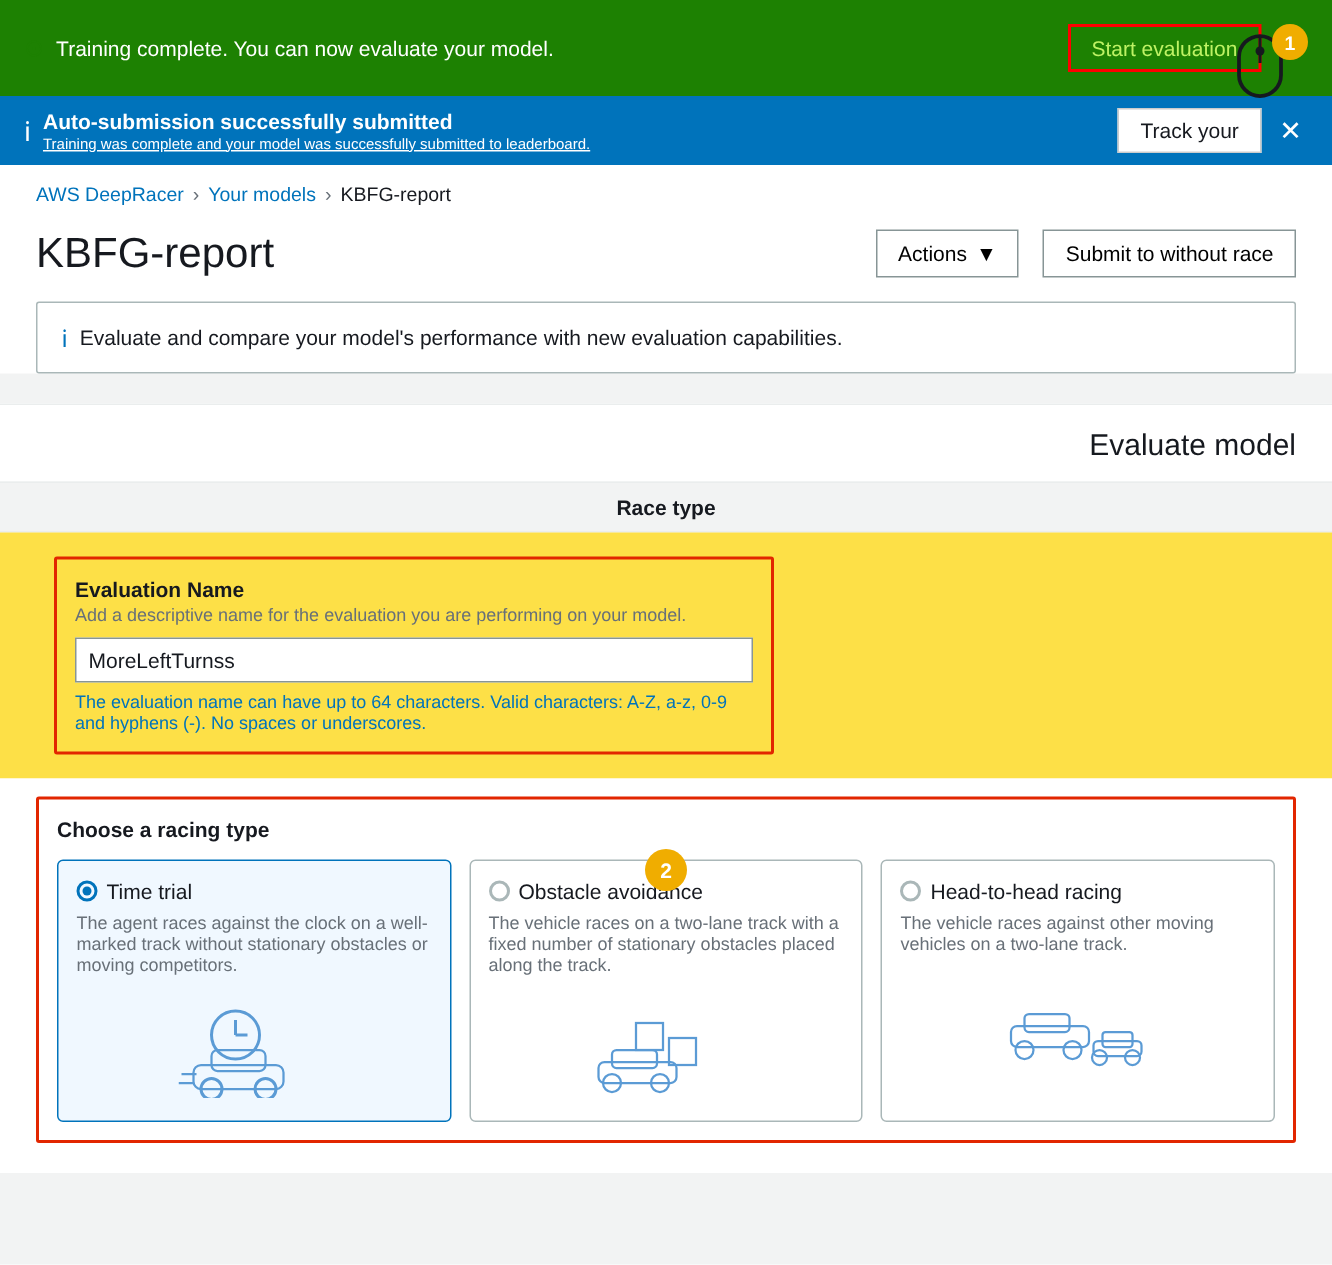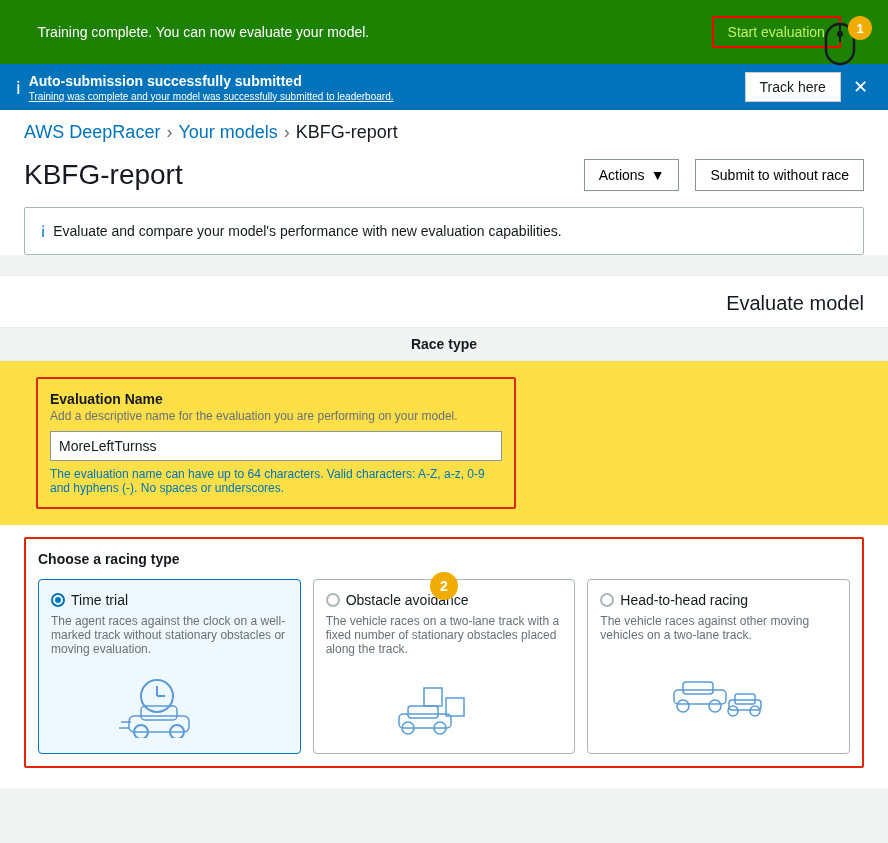--- a/index.html
+++ b/index.html
@@ -55,21 +55,21 @@
       background: white;
       padding: 0;
     }
 
     
     .breadcrumb {
       padding: 12px 24px 4px;
       display: flex;
       align-items: flex-start;
       gap: 6px;
-      font-size: 18px;
+      font-size: 13px;
       color: #0073bb;
     }
     .breadcrumb a { color: #0073bb; text-decoration: none; }
     .breadcrumb .separator { color: #687078; }
     .breadcrumb .current { color: #16191f; }
 
     
     .page-header {
       display: flex;
       align-items: center;
@@ -282,21 +282,21 @@
   <button class="banner-start-eval">Start evaluation</button>
   <button class="banner-close">✕</button>
 </div>
 
 <div class="banner-blue">
   <span style="font-size:18px;color:white;">ℹ</span>
   <div class="banner-content">
     <div class="banner-title">Auto-submission successfully submitted</div>
     <div class="banner-sub">Training was complete and your model was successfully submitted to leaderboard.</div>
   </div>
-  <button class="track-here-btn">Track here</button>
+  <button class="track-here-btn">Track your</button>
   <button class="banner-close" style="color:white;">✕</button>
 </div>
 
 <div class="main-container">
 
   <div class="breadcrumb">
     <a href="#">AWS DeepRacer</a>
     <span class="separator">›</span>
     <a href="#">Your models</a>
     <span class="separator">›</span>
@@ -336,21 +336,21 @@
   <div class="racing-type-section">
     <div class="racing-type-box">
       <div class="racing-type-label">Choose a racing type</div>
       <div class="racing-options">
 
         <div class="racing-option selected">
           <div class="racing-option-header">
             <div class="radio-dot checked"></div>
             <span class="racing-option-name">Time trial</span>
           </div>
-          <div class="racing-option-desc">The agent races against the clock on a well-marked track without stationary obstacles or moving evaluation.</div>
+          <div class="racing-option-desc">The agent races against the clock on a well-marked track without stationary obstacles or moving competitors.</div>
           <div class="racing-illustration">
             <svg width="100" height="70" viewBox="0 0 100 70" fill="none" xmlns="http://www.w3.org/2000/svg">
 
               <circle cx="38" cy="28" r="16" stroke="#5b9bd5" stroke-width="2" fill="none"></circle>
               <line x1="38" y1="18" x2="38" y2="28" stroke="#5b9bd5" stroke-width="2"></line>
               <line x1="38" y1="28" x2="46" y2="28" stroke="#5b9bd5" stroke-width="2"></line>
 
               <rect x="10" y="48" width="60" height="16" rx="5" stroke="#5b9bd5" stroke-width="1.5" fill="none"></rect>
               <rect x="22" y="38" width="36" height="14" rx="4" stroke="#5b9bd5" stroke-width="1.5" fill="none"></rect>
 

